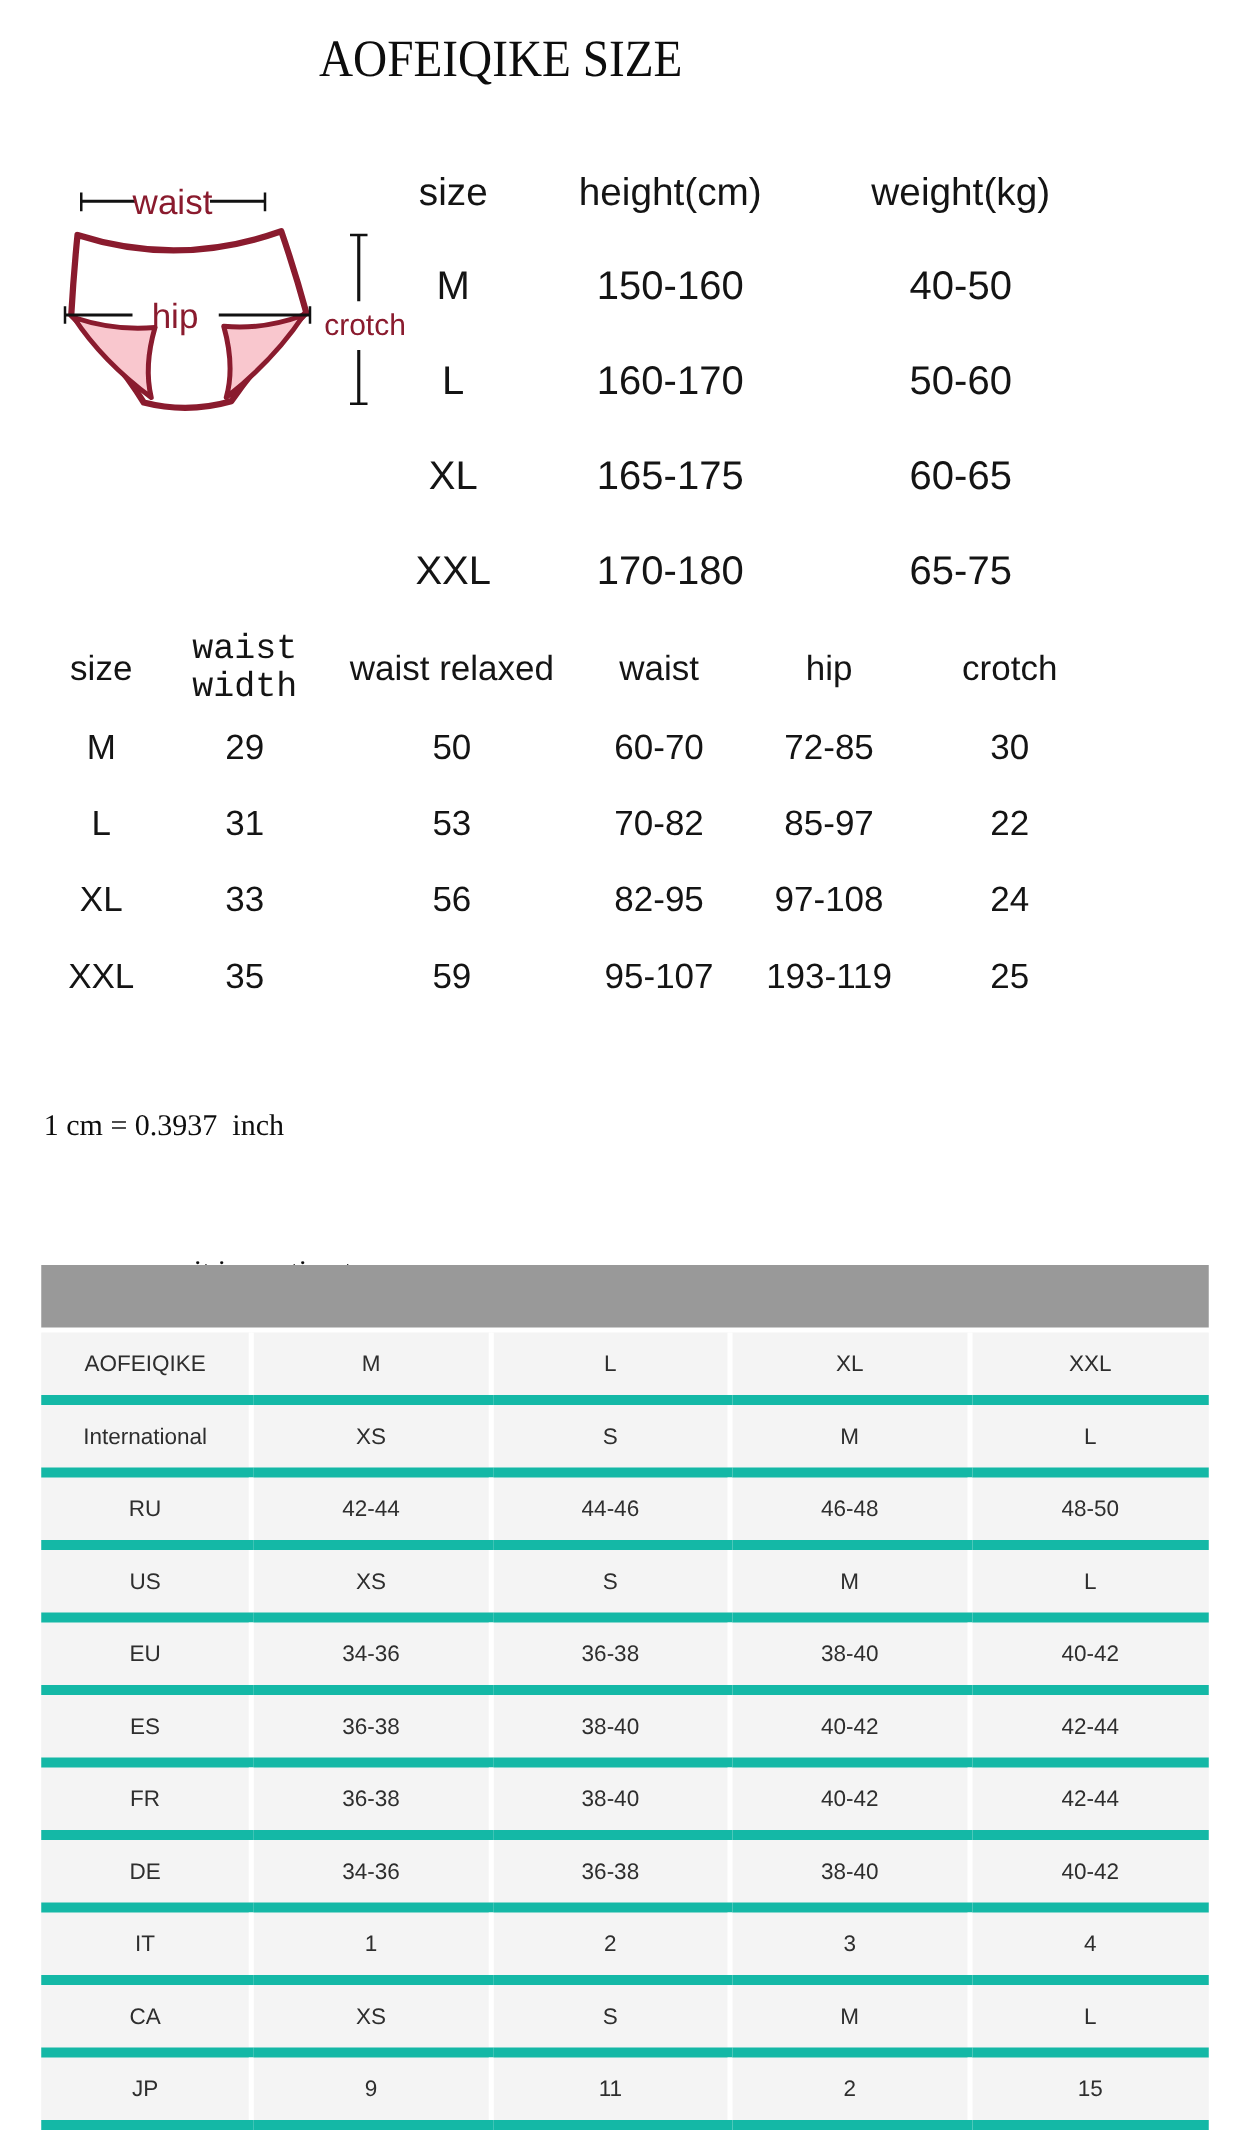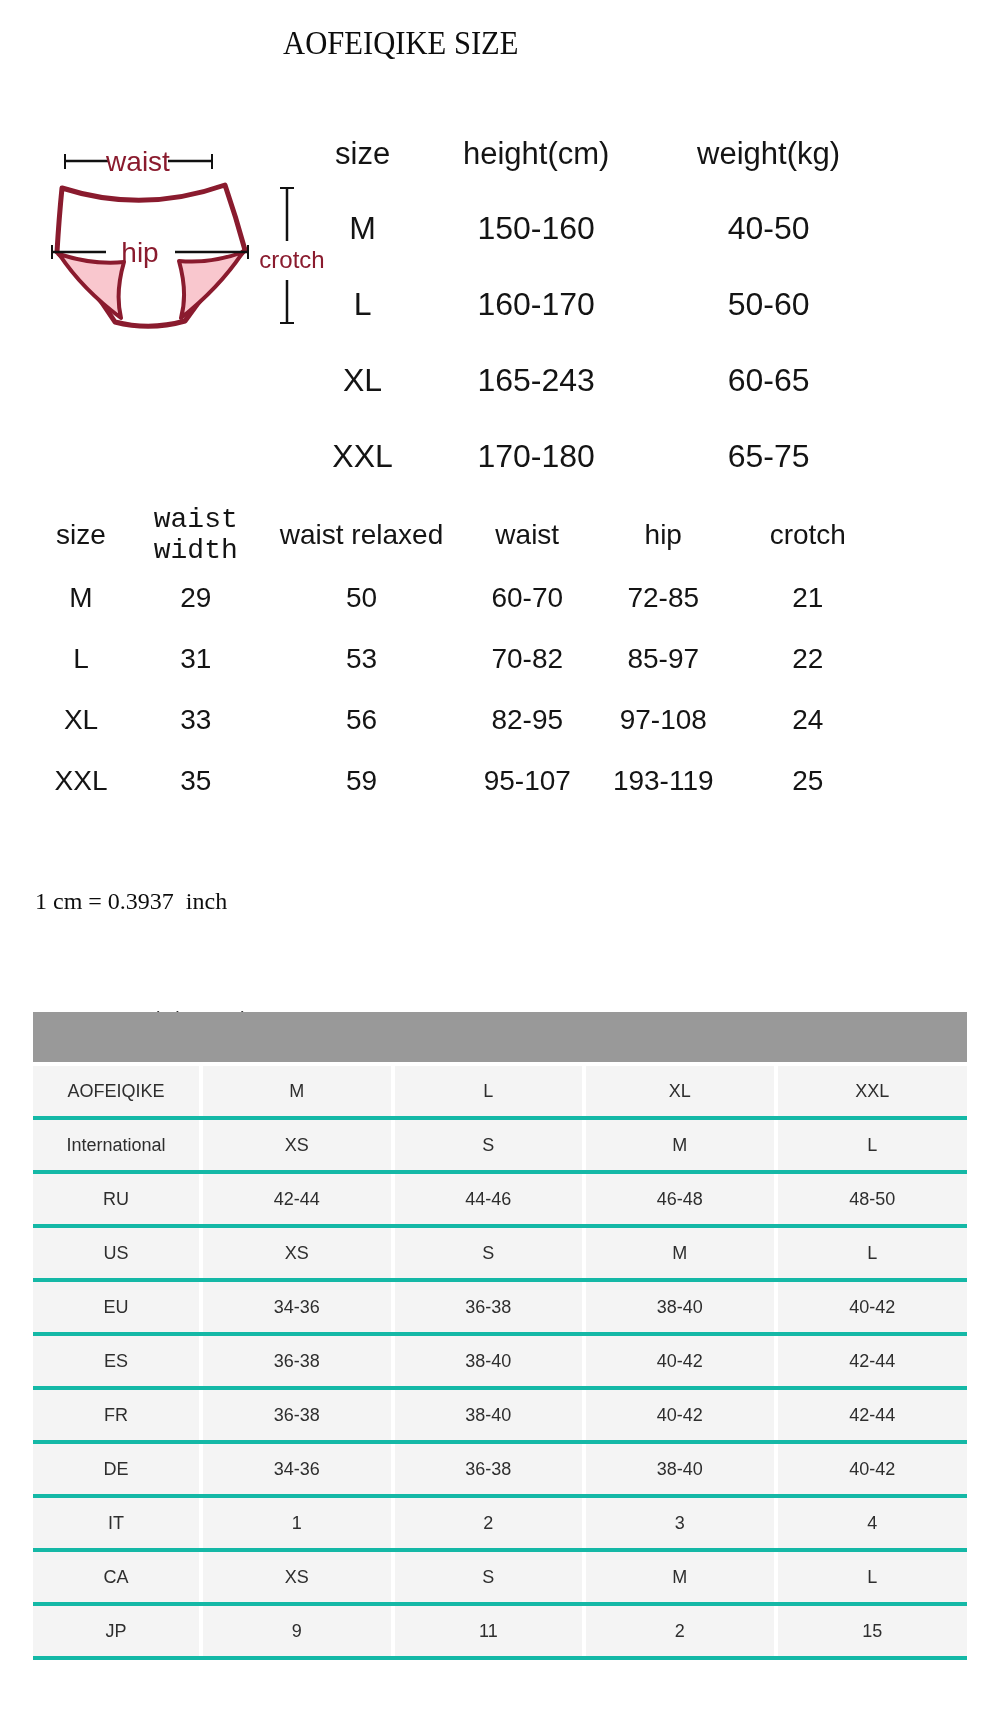--- a/index.html
+++ b/index.html
@@ -3,21 +3,21 @@
 <meta charset="utf-8">
 <style>
   html,body{margin:0;padding:0;}
   body{
     width:1000px;height:1713px;position:relative;background:#ffffff;
     font-family:"Liberation Sans", sans-serif;color:#1f1f1f;overflow:hidden;
   }
   
   .page-title{
     position:absolute;top:24px;left:0;width:802px;text-align:center;
-    font-family:"Liberation Serif", serif;font-size:34px;font-weight:400;
+    font-family:"Liberation Serif", serif;font-size:42px;font-weight:400;
     color:#0d0d0d;
   }
   .page-title span{display:inline-block;transform:scaleX(.9);}
   
   .diagram{position:absolute;left:30px;top:135px;}
   
   .t1{position:absolute;left:315px;top:118px;width:560px;border-collapse:collapse;}
   .t1 th{font-weight:400;font-size:31px;height:70px;text-align:center;vertical-align:middle;color:#141414;}
   .t1 td{font-size:32px;height:74px;text-align:center;vertical-align:middle;color:#141414;}
   .t1 .c1{width:17%;} .t1 .c2{width:45%;} .t1 .c3{width:38%;}
@@ -29,21 +29,21 @@
   .t2 .m4{width:15%;} .t2 .m5{width:17%;} .t2 .m6{width:17%;}
   
   .notes{position:absolute;left:35px;top:804px;font-family:"Liberation Serif", serif;
     font-size:24px;line-height:39px;color:#0d0d0d;white-space:pre-wrap;}
   
   .conv{position:absolute;left:33px;top:1012px;width:934px;}
   .conv-band{width:934px;height:50px;background:#999999;margin-bottom:4px;}
   .conv-table{width:934px;border-collapse:collapse;}
   .conv-table td{
     background:#f4f4f4;height:48px;text-align:center;vertical-align:middle;
-    font-size:18px;color:#2e2e2e;border-bottom:4px solid #14b8a6;
+    font-size:18px;color:#2e2e2e;border-bottom:8px solid #14b8a6;
   }
   .conv-table td + td{border-left:4px solid #ffffff;}
   .conv-table .lab{width:18%;}
   .conv-table .val{width:20.5%;}
   svg text{font-family:"Liberation Sans", sans-serif;}
 </style>
 </head>
 <body>
 
 <div class="page-title"><span>AOFEIQIKE SIZE</span></div>
@@ -88,21 +88,21 @@
     <td>150-160</td>
     <td>40-50</td>
   </tr>
   <tr>
     <td>L</td>
     <td>160-170</td>
     <td>50-60</td>
   </tr>
   <tr>
     <td>XL</td>
-    <td>165-243</td>
+    <td>165-175</td>
     <td>60-65</td>
   </tr>
   <tr>
     <td>XXL</td>
     <td>170-180</td>
     <td>65-75</td>
   </tr>
 </tbody>
   </table>
 
@@ -115,21 +115,21 @@
     <th class="m4">waist</th>
     <th class="m5">hip</th>
     <th class="m6">crotch</th>
   </tr>
   <tr>
     <td>M</td>
     <td>29</td>
     <td>50</td>
     <td>60-70</td>
     <td>72-85</td>
-    <td>21</td>
+    <td>30</td>
   </tr>
   <tr>
     <td>L</td>
     <td>31</td>
     <td>53</td>
     <td>70-82</td>
     <td>85-97</td>
     <td>22</td>
   </tr>
   <tr>

